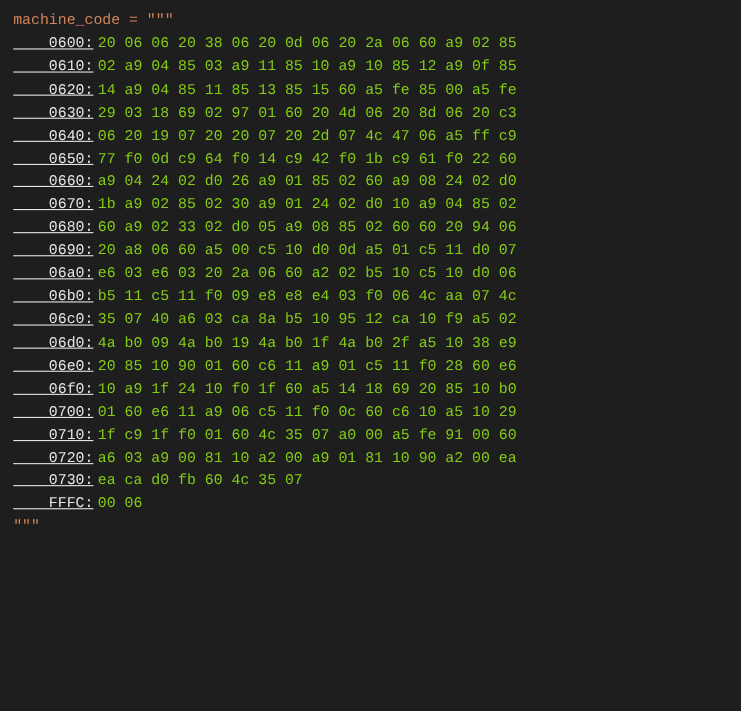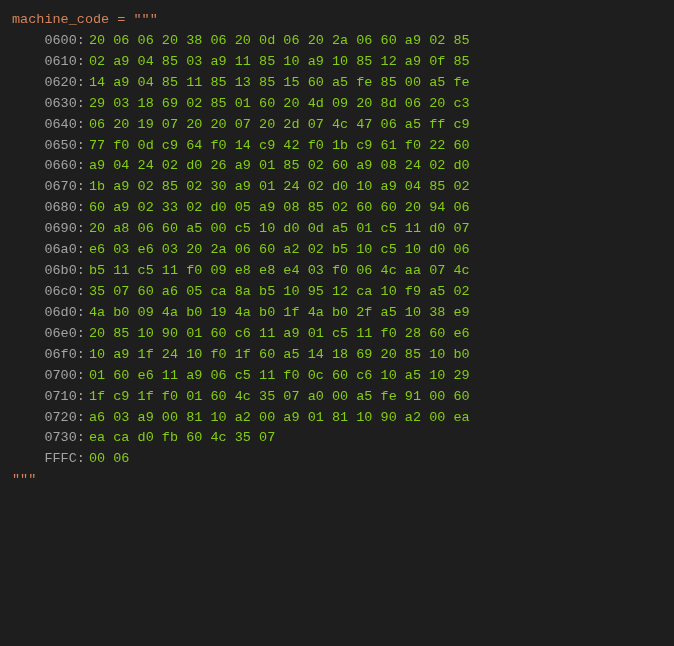--- a/index.html
+++ b/index.html
@@ -22,49 +22,50 @@
       font-size: 13.5px;
       line-height: 1.55;
       padding: 10px 12px;
       width: 674px;
       height: 646px;
       overflow: hidden;
       white-space: pre;
     }
 
     .addr {
-      color: #a3a3a3;
+      color: #e5e5e5;
       padding-right: 4px;
+      text-decoration: underline;
     }
 
     .bytes {
       color: #84cc16;
     }
 
     .string-delim {
       color: #d4835a;
     }
   </style>
 </head>
 <body>
 
 <div class="code-container"><span class="string-delim">machine_code = """</span>
 <span><span class="addr">    0600:</span><span class="bytes">20 06 06 20 38 06 20 0d 06 20 2a 06 60 a9 02 85</span></span>
 <span><span class="addr">    0610:</span><span class="bytes">02 a9 04 85 03 a9 11 85 10 a9 10 85 12 a9 0f 85</span></span>
 <span><span class="addr">    0620:</span><span class="bytes">14 a9 04 85 11 85 13 85 15 60 a5 fe 85 00 a5 fe</span></span>
-<span><span class="addr">    0630:</span><span class="bytes">29 03 18 69 02 85 01 60 20 4d 09 20 8d 06 20 c3</span></span>
+<span><span class="addr">    0630:</span><span class="bytes">29 03 18 69 02 97 01 60 20 4d 06 20 8d 06 20 c3</span></span>
 <span><span class="addr">    0640:</span><span class="bytes">06 20 19 07 20 20 07 20 2d 07 4c 47 06 a5 ff c9</span></span>
 <span><span class="addr">    0650:</span><span class="bytes">77 f0 0d c9 64 f0 14 c9 42 f0 1b c9 61 f0 22 60</span></span>
 <span><span class="addr">    0660:</span><span class="bytes">a9 04 24 02 d0 26 a9 01 85 02 60 a9 08 24 02 d0</span></span>
 <span><span class="addr">    0670:</span><span class="bytes">1b a9 02 85 02 30 a9 01 24 02 d0 10 a9 04 85 02</span></span>
 <span><span class="addr">    0680:</span><span class="bytes">60 a9 02 33 02 d0 05 a9 08 85 02 60 60 20 94 06</span></span>
 <span><span class="addr">    0690:</span><span class="bytes">20 a8 06 60 a5 00 c5 10 d0 0d a5 01 c5 11 d0 07</span></span>
 <span><span class="addr">    06a0:</span><span class="bytes">e6 03 e6 03 20 2a 06 60 a2 02 b5 10 c5 10 d0 06</span></span>
 <span><span class="addr">    06b0:</span><span class="bytes">b5 11 c5 11 f0 09 e8 e8 e4 03 f0 06 4c aa 07 4c</span></span>
-<span><span class="addr">    06c0:</span><span class="bytes">35 07 60 a6 05 ca 8a b5 10 95 12 ca 10 f9 a5 02</span></span>
+<span><span class="addr">    06c0:</span><span class="bytes">35 07 40 a6 03 ca 8a b5 10 95 12 ca 10 f9 a5 02</span></span>
 <span><span class="addr">    06d0:</span><span class="bytes">4a b0 09 4a b0 19 4a b0 1f 4a b0 2f a5 10 38 e9</span></span>
 <span><span class="addr">    06e0:</span><span class="bytes">20 85 10 90 01 60 c6 11 a9 01 c5 11 f0 28 60 e6</span></span>
 <span><span class="addr">    06f0:</span><span class="bytes">10 a9 1f 24 10 f0 1f 60 a5 14 18 69 20 85 10 b0</span></span>
 <span><span class="addr">    0700:</span><span class="bytes">01 60 e6 11 a9 06 c5 11 f0 0c 60 c6 10 a5 10 29</span></span>
 <span><span class="addr">    0710:</span><span class="bytes">1f c9 1f f0 01 60 4c 35 07 a0 00 a5 fe 91 00 60</span></span>
 <span><span class="addr">    0720:</span><span class="bytes">a6 03 a9 00 81 10 a2 00 a9 01 81 10 90 a2 00 ea</span></span>
 <span><span class="addr">    0730:</span><span class="bytes">ea ca d0 fb 60 4c 35 07</span></span>
 <span><span class="addr">    FFFC:</span><span class="bytes">00 06</span></span>
 <span class="string-delim">"""</span>
 </div>

